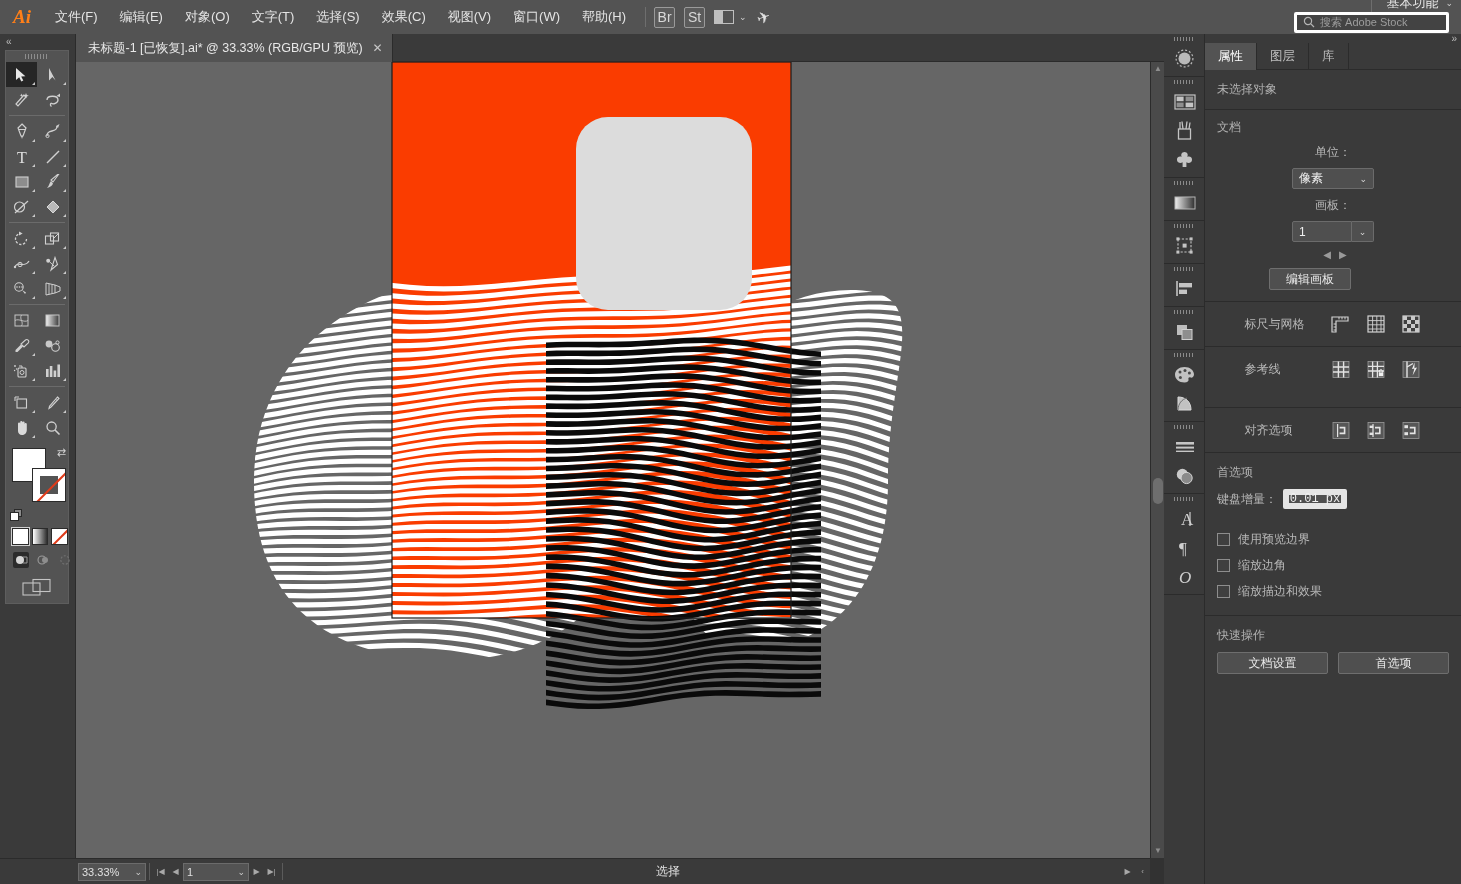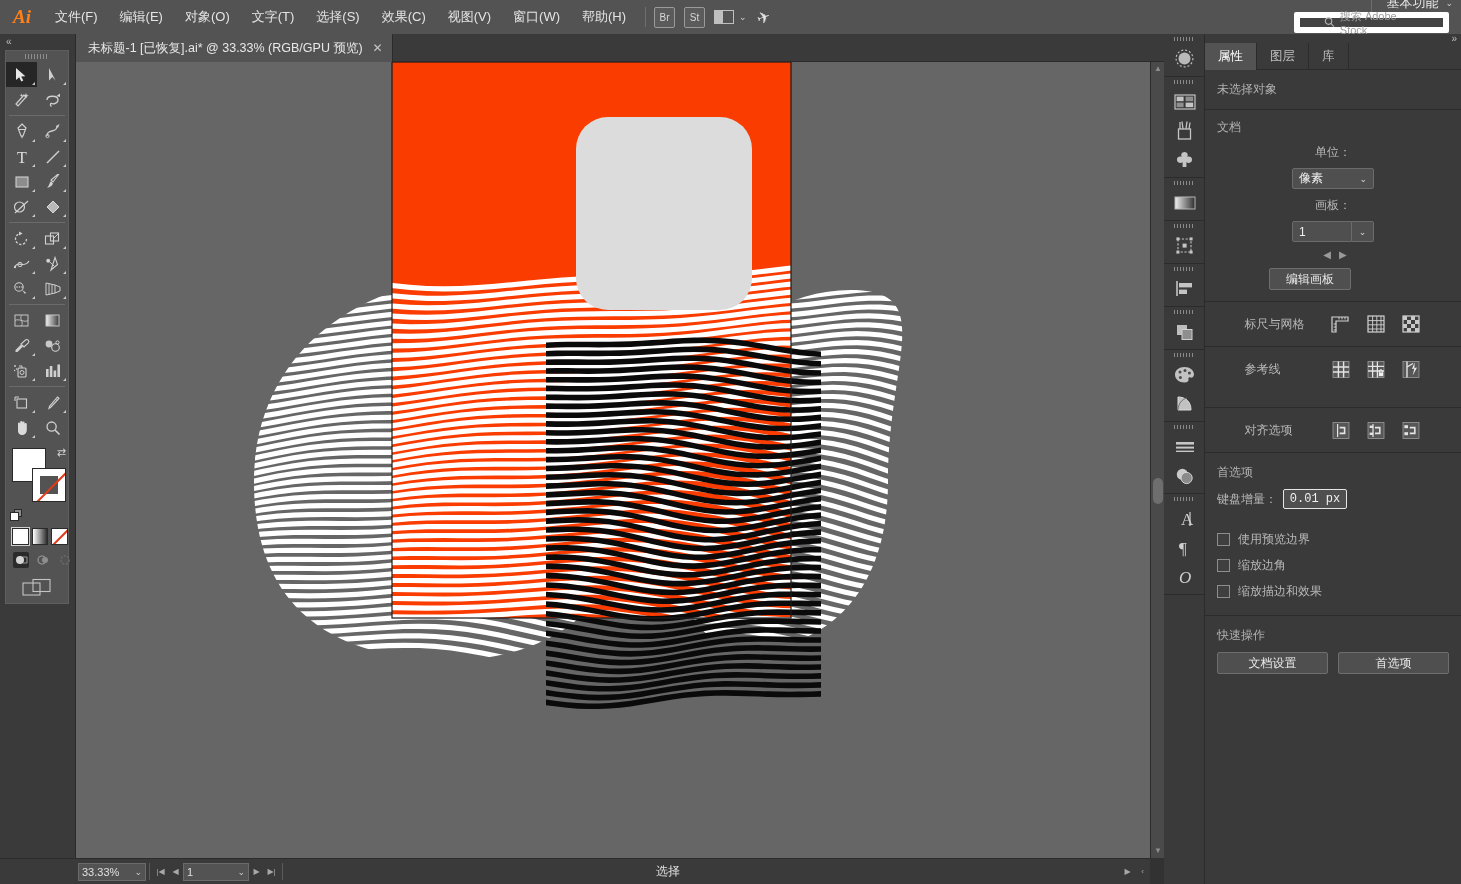--- a/index.html
+++ b/index.html
@@ -21,38 +21,38 @@
     color:#ff7f18; font-weight:bold; font-size:19px; font-style:italic;
     font-family:"Liberation Serif",serif;
   }
   .menu-item{
     padding:0 11px; height:34px; line-height:34px; font-size:13px; color:#e4e4e4;
     white-space:nowrap; cursor:default;
   }
   .mb-sep{ width:1px; height:20px; background:#6e6e6e; margin:0 8px; }
   .sq-btn{
     width:21px; height:21px; border:1px solid #9a9a9a; border-radius:2px;
-    font-size:10px; display:flex; align-items:center; justify-content:center;
+    font-size:14px; display:flex; align-items:center; justify-content:center;
     color:#d8d8d8; margin-right:9px; background:#5b5b5b;
   }
   .doc-arr-btn{ display:flex; align-items:center; gap:5px; margin-right:10px; }
   .doc-arr-ico{ width:20px; height:14px; border:1px solid #bfbfbf; display:flex; }
   .doc-arr-ico i{ display:block; border-right:1px solid #bfbfbf; }
   .doc-arr-ico i:first-child{ width:8px; background:#bfbfbf; }
   .doc-arr-ico i:last-child{ width:11px; border-right:none; }
   .chev{ font-size:9px; color:#cfcfcf; }
   .fly-ico{ color:#e2e2e2; font-size:16px; transform:rotate(-20deg); }
   .mb-right{ margin-left:auto; display:flex; align-items:flex-end; height:47px;flex-direction:column; }
   .workspace{
     font-size:13px; padding:0 8px 0 14px; color:#e6e6e6; display:flex;
     align-items:center; gap:7px; border-left:1px solid #6e6e6e; height:22px;
   }
   .searchbox{
-    width:155px; height:21px; background:#434343; border:6px solid #ffffff;
-    border-radius:2px; display:flex; align-items:center; gap:5px; padding:0 24px;
+    width:155px; height:21px; background:#434343; border:3px solid #ffffff;
+    border-radius:2px; display:flex; align-items:center; gap:5px; padding:0 6px;
     margin:0 12px 0 14px; color:#9d9d9d; font-size:11px;
   }
   .wctl{ display:flex; height:34px; }
   .wbtn{ width:35px; height:34px; display:flex; align-items:center; justify-content:center;
          color:#e0e0e0; font-size:13px; }
 
   
   #tabbar{
     position:absolute; left:0; top:34px; width:1461px; height:28px;
     background:#3a3a3a; border-bottom:1px solid #2b2b2b;
@@ -210,21 +210,21 @@
   .pbtn{
     height:22px; background:#4f4f4f; border:1px solid #6e6e6e; border-radius:2px;
     display:flex; align-items:center; justify-content:center; font-size:12px;
     color:#eaeaea;
   }
   .prow-icons{ display:flex; align-items:center; justify-content:center; gap:13px; }
   .prow-icons .plabel{ width:72px; }
   .picon{ width:22px; height:20px; display:flex; align-items:center; justify-content:center; }
   .kbd-row{ display:flex; align-items:center; gap:6px; margin-bottom:22px; }
   .kbd-input{
-    width:64px; height:20px; background:#4f4f4f; border:1px solid #e5e5e5;
+    width:64px; height:20px; background:#4f4f4f; border:6px solid #e5e5e5;
     border-radius:2px; display:flex; align-items:center; justify-content:center;
     font-size:12px; color:#f0f0f0; font-family:"Liberation Mono","DejaVu Sans Mono",monospace;
   }
   .cbrow{ display:flex; align-items:center; gap:8px; margin-bottom:9px; }
   .cbox{ width:13px; height:13px; background:#3f3f3f; border:1px solid #8d8d8d; }
   .qa-row{ display:flex; gap:10px; }
   .qa-row .pbtn{ flex:1; }
 </style>
 </head>
 <body>

